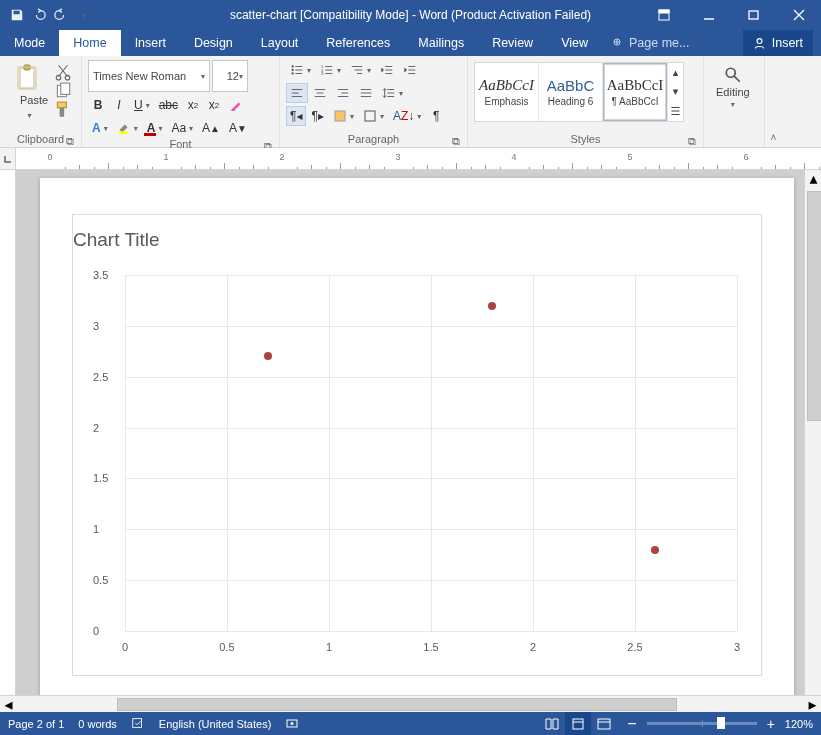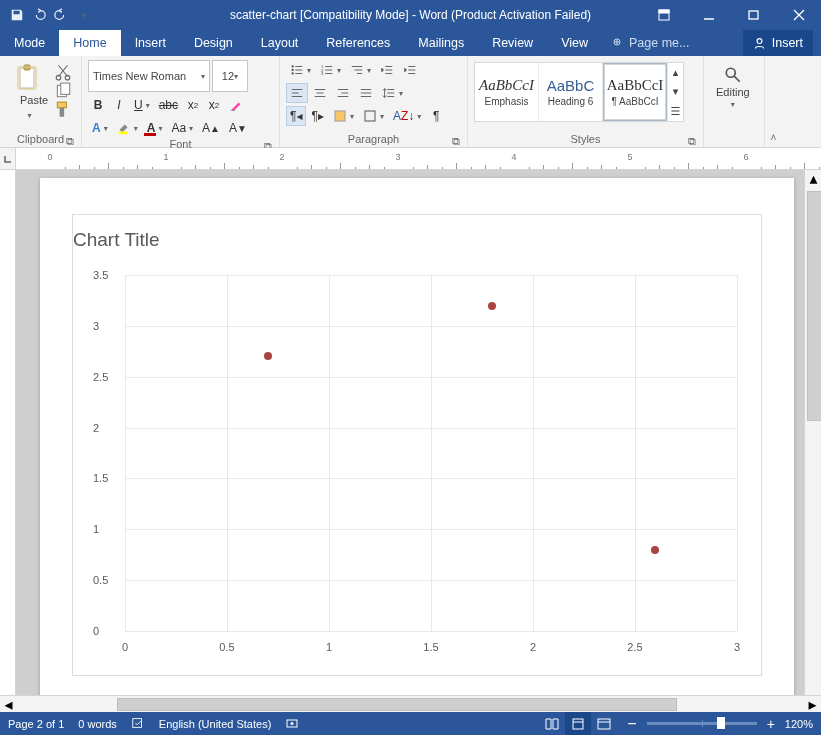--- a/index.html
+++ b/index.html
@@ -33,21 +33,21 @@
   
   .paste-big { display:flex; flex-direction:column; align-items:center; justify-content:center; width:44px; padding-top:4px; gap:2px; }
   .paste-big svg { width:24px; height:28px; }
   .clipboard-side { display:flex; flex-direction:column; gap:3px; padding-top:4px; }
   .small-ico { width:18px; height:16px; display:flex; align-items:center; justify-content:center; }
 
   
   .font-top { display:flex; gap:2px; align-items:center; }
   .font-combo { height:27px; border:1px solid #c6c6c6; background:#fff; font-size:11px; display:flex; align-items:center; padding:15px 4px; }
   .font-combo.name { width:122px; justify-content:space-between; }
-  .font-combo.size { width:36px; justify-content:center; }
+  .font-combo.size { width:36px; justify-content:flex-end; }
   .btn { height:20px; min-width:20px; border:1px solid transparent; background:transparent; display:flex; align-items:center; justify-content:center; padding:0 3px; font-size:12px; color:#333; }
   .btn svg { width:14px; height:14px; }
   .font-rows { display:flex; flex-direction:column; gap:3px; }
   .font-bottom { display:flex; gap:1px; align-items:center; }
 
   
   .styles-gallery { display:flex; border:1px solid #d8d8d8; background:#fff; height:60px; }
   .style-item { width:64px; border-right:1px solid #e8e8e8; display:flex; flex-direction:column; align-items:center; justify-content:center; gap:2px; }
   .style-item.selected { border:1px solid #aab7c4; box-shadow:inset 0 0 0 1px #cfd6dd; }
   .style-preview { font-family:"Times New Roman",serif; font-size:15px; color:#333; }

